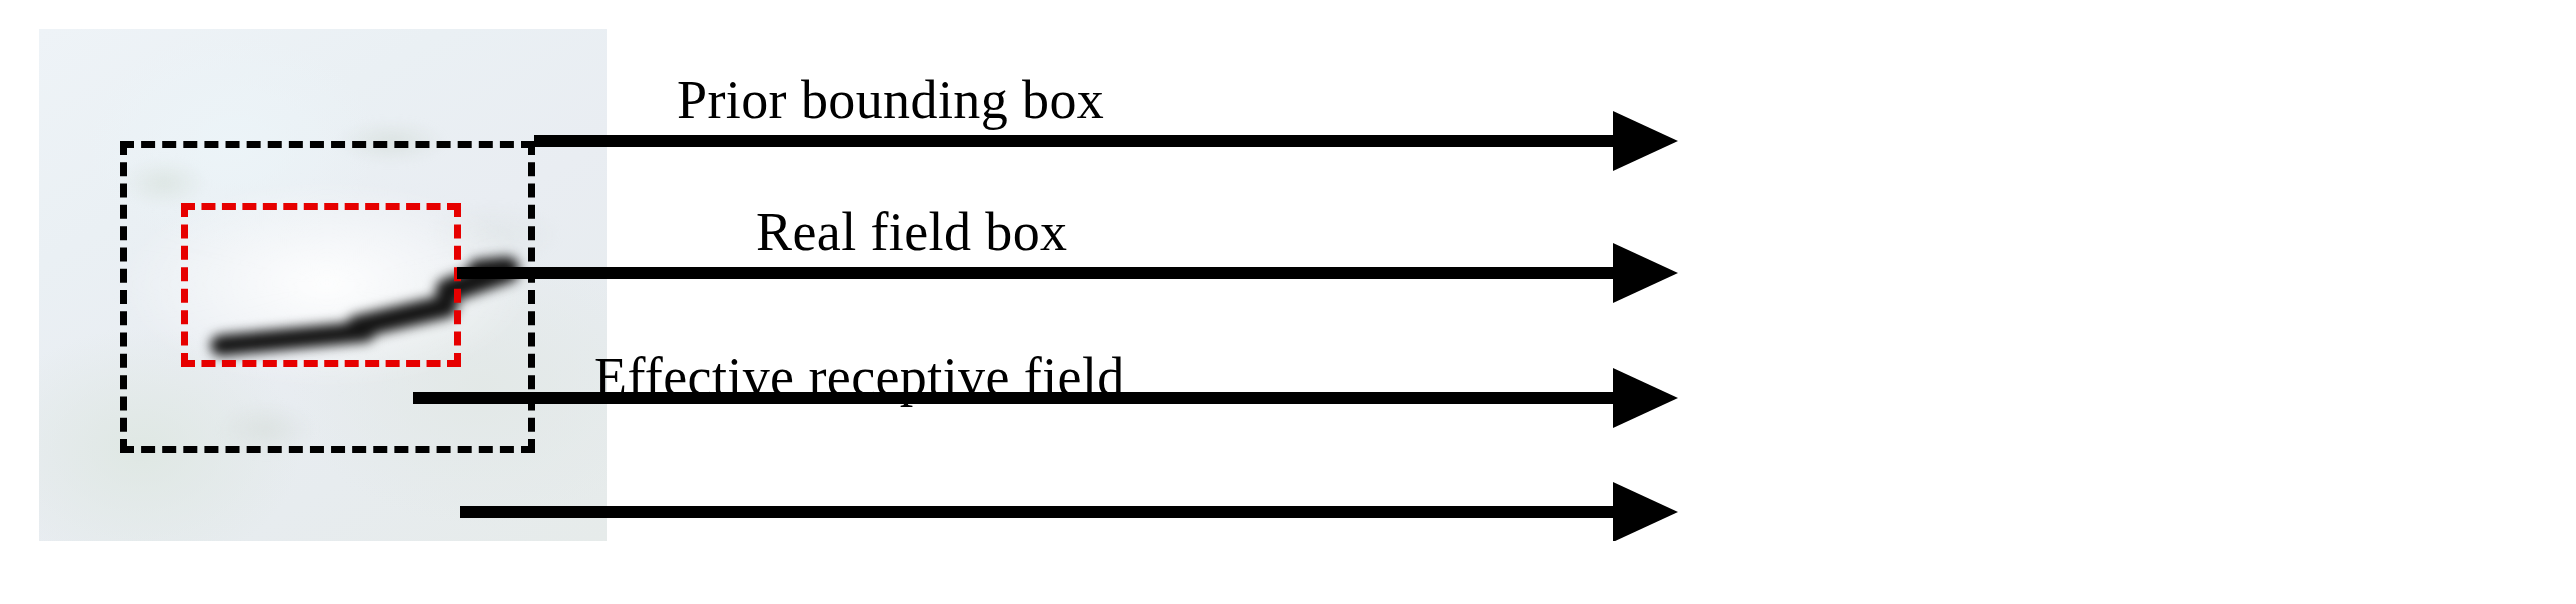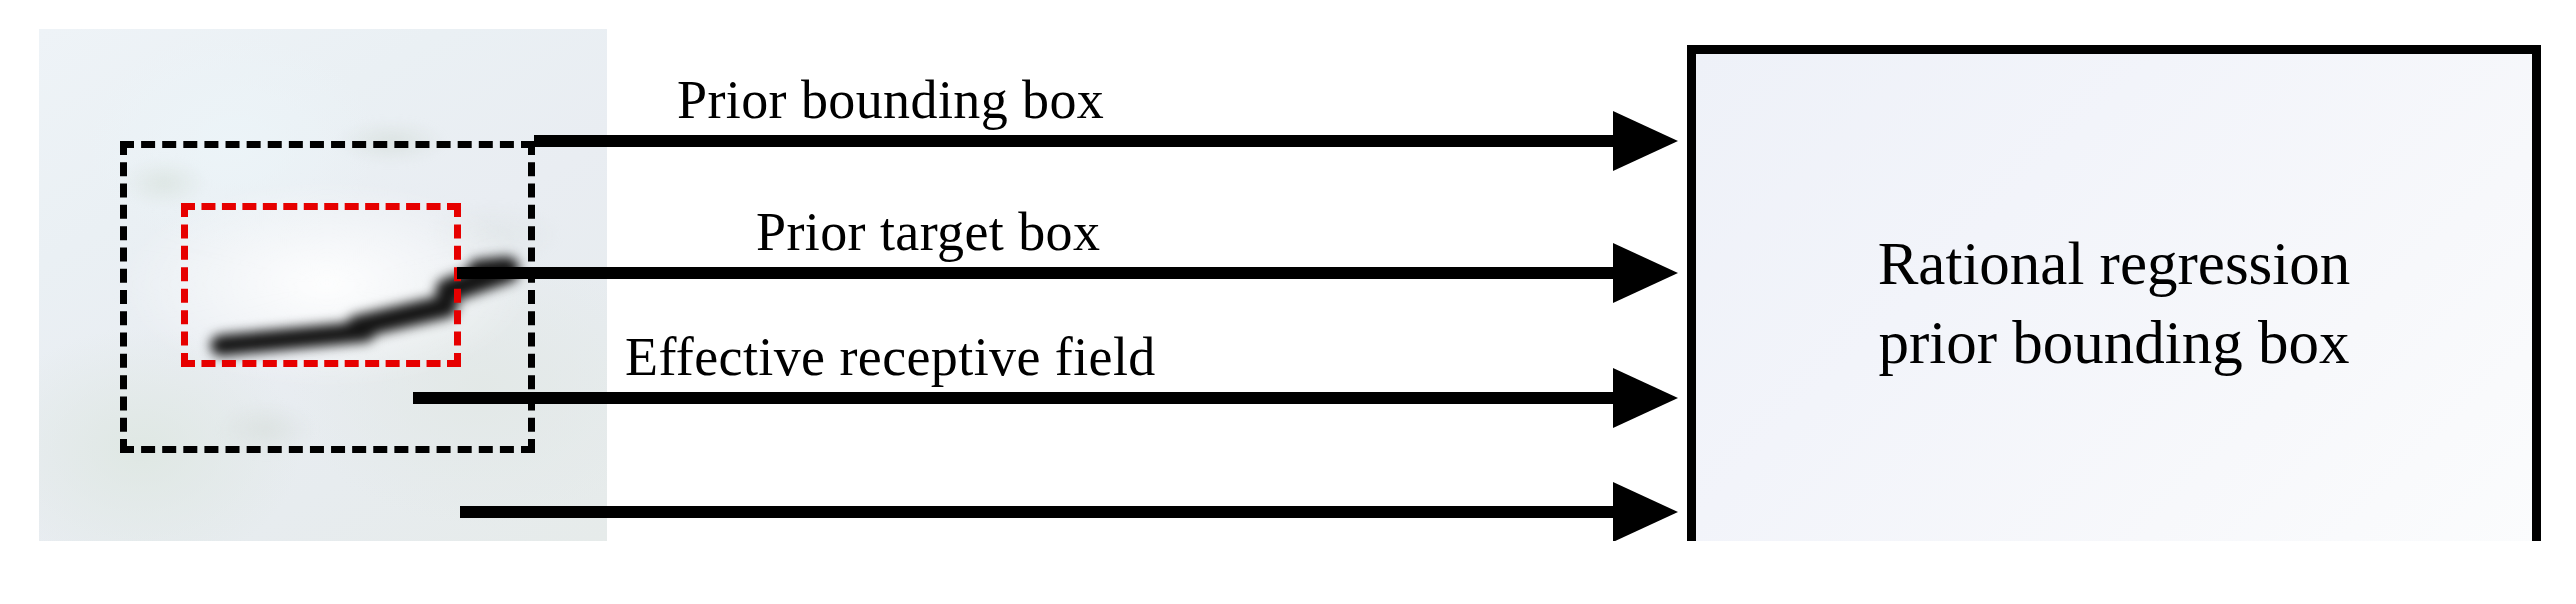--- a/index.html
+++ b/index.html
@@ -169,34 +169,28 @@
   <div class="arrow" style="left:534px; top:141px; width:1144px;">
     <div class="shaft" style="width:1079px;"></div>
     <div class="head" style="left:1079px;"></div>
   </div>
   <div class="arrow-label" style="left:677px; top:73px;">Prior bounding box</div>
 
   <div class="arrow" style="left:457px; top:273px; width:1221px;">
     <div class="shaft" style="width:1156px;"></div>
     <div class="head" style="left:1156px;"></div>
   </div>
-  <div class="arrow-label" style="left:756px; top:205px;">Prior target box</div>
+  <div class="arrow-label" style="left:756px; top:205px;">Real field box</div>
 
   <div class="arrow" style="left:413px; top:398px; width:1264px;">
     <div class="shaft" style="width:1200px;"></div>
     <div class="head" style="left:1200px;"></div>
   </div>
-  <div class="arrow-label" style="left:594px; top:330px;margin-left:31px;">Effective receptive field</div>
+  <div class="arrow-label" style="left:594px; top:350px;">Effective receptive field</div>
 
   <div class="arrow" style="left:460px; top:512px; width:1217px;">
     <div class="shaft" style="width:1153px;"></div>
     <div class="head" style="left:1153px;"></div>
   </div>
 
-  <div class="result-box">
-    <div class="result-text">
-      <span class="line">Rational regression</span>
-      <span class="line">prior bounding box</span>
-    </div>
-  </div>
 
 </div>
 
 
 </body></html>

